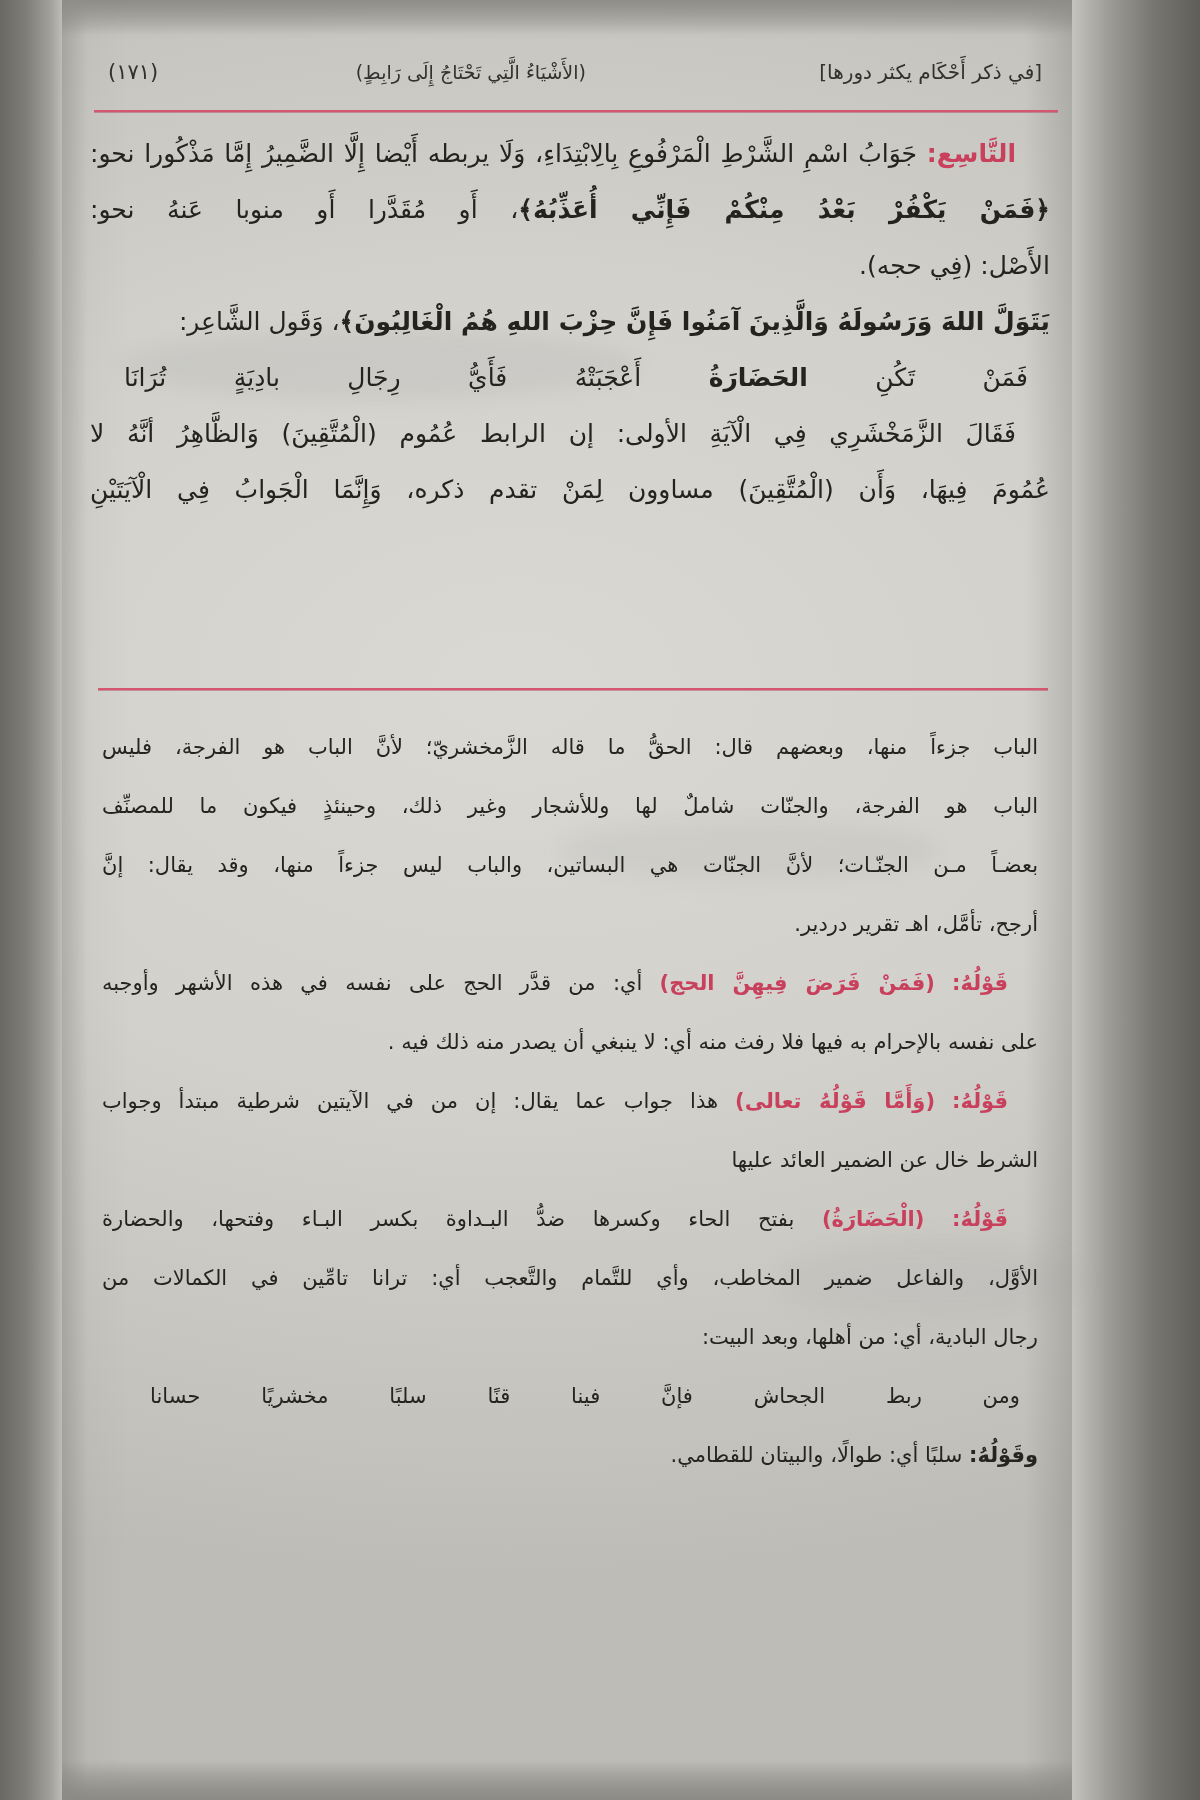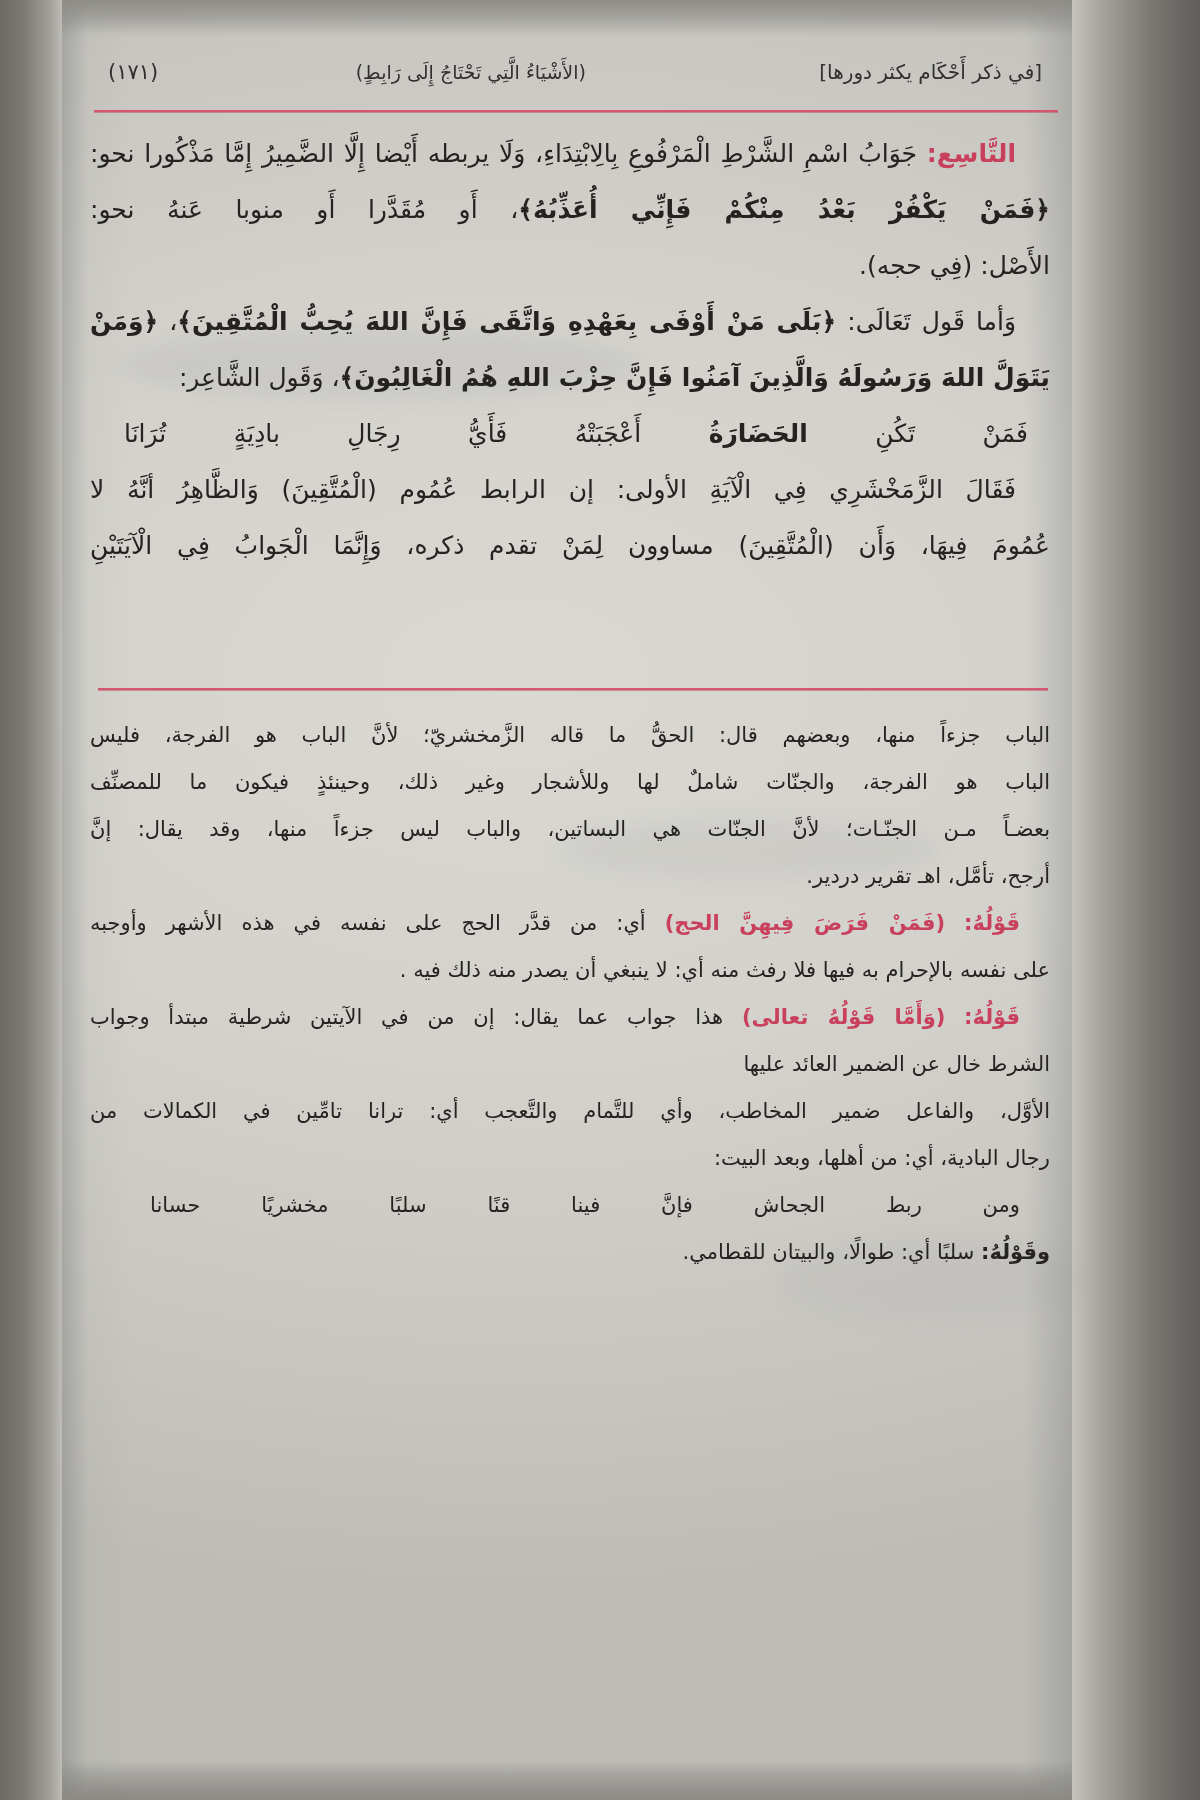--- a/index.html
+++ b/index.html
@@ -140,21 +140,21 @@
     right: 0;
     left: 0;
     direction: rtl;
     text-align: justify;
     text-align-last: justify;
     color: #262420;
     font-size: 21px;
     line-height: 47px;
     font-family: "DejaVu Sans", "Liberation Sans", sans-serif;
   }
-  .hashiya p { margin: 0; }
+  .hashiya p { margin: 12px; }
   .hashiya .ind { text-indent: 30px; }
   .hashiya .end { text-align-last: right; }
 
   .poem-hash {
     display: flex;
     flex-direction: row;
     justify-content: space-between;
     direction: rtl;
     font-size: 21px;
     line-height: 47px;
@@ -200,23 +200,20 @@
     <div class="matn">
 
       <p class="ind">
         <span class="red">التَّاسِع:</span><span> جَوَابُ اسْمِ الشَّرْطِ الْمَرْفُوعِ بِالِابْتِدَاءِ، وَلَا يربطه أَيْضا إِلَّا الضَّمِيرُ إِمَّا</span>
         <span>مَذْكُورا نحو: </span><span class="qur">﴿فَمَنْ يَكْفُرْ بَعْدُ مِنْكُمْ فَإِنِّي أُعَذِّبُهُ﴾</span><span>، أَو مُقَدَّرا أَو منوبا عَنهُ نحو:</span>
       </p>
 
 
       <p class="lastline">الأَصْل: (فِي حجه).</p>
 
-      <p class="ind">
-        <span>وَأما قَول تَعَالَى: </span><span class="qur">﴿بَلَى مَنْ أَوْفَى بِعَهْدِهِ وَاتَّقَى فَإِنَّ اللهَ يُحِبُّ الْمُتَّقِينَ﴾</span><span>، </span><span class="qur">﴿وَمَنْ</span>
-      </p>
 
       <p class="lastline">
         <span class="qur">يَتَوَلَّ اللهَ وَرَسُولَهُ وَالَّذِينَ آمَنُوا فَإِنَّ حِزْبَ اللهِ هُمُ الْغَالِبُونَ﴾</span><span>، وَقَول الشَّاعِر:</span>
       </p>
 
       <div class="poem-matn">
         <span>فَمَنْ</span>
         <span>تَكُنِ</span>
         <span class="bold">الحَضَارَةُ</span>
         <span>أَعْجَبَتْهُ</span>
@@ -245,20 +242,24 @@
         <span class="red">(فَمَنْ فَرَضَ فِيهِنَّ الحج)</span><span> أي: من قدَّر الحج على نفسه في هذه الأشهر وأوجبه</span>
       </p>
       <p class="end">على نفسه بالإحرام به فيها فلا رفث منه أي: لا ينبغي أن يصدر منه ذلك فيه .</p>
 
       <p class="ind">
         <span class="red">قَوْلُهُ:</span>
         <span class="red">(وَأَمَّا قَوْلُهُ تعالى)</span><span> هذا جواب عما يقال: إن من في الآيتين شرطية مبتدأ وجواب</span>
       </p>
       <p class="end">الشرط خال عن الضمير العائد عليها</p>
 
+      <p class="ind">
+        <span class="red">قَوْلُهُ:</span>
+        <span class="red">(الْحَضَارَةُ)</span><span> بفتح الحاء وكسرها ضدُّ البـداوة بكسر البـاء وفتحها، والحضارة</span>
+      </p>
       <p>الأوَّل، والفاعل ضمير المخاطب، وأي للتَّمام والتَّعجب أي: ترانا تامِّين في الكمالات من</p>
       <p class="end">رجال البادية، أي: من أهلها، وبعد البيت:</p>
 
       <div class="poem-hash">
         <span>ومن</span>
         <span>ربط</span>
         <span>الجحاش</span>
         <span>فإنَّ</span>
         <span>فينا</span>
         <span>قنًا</span>

